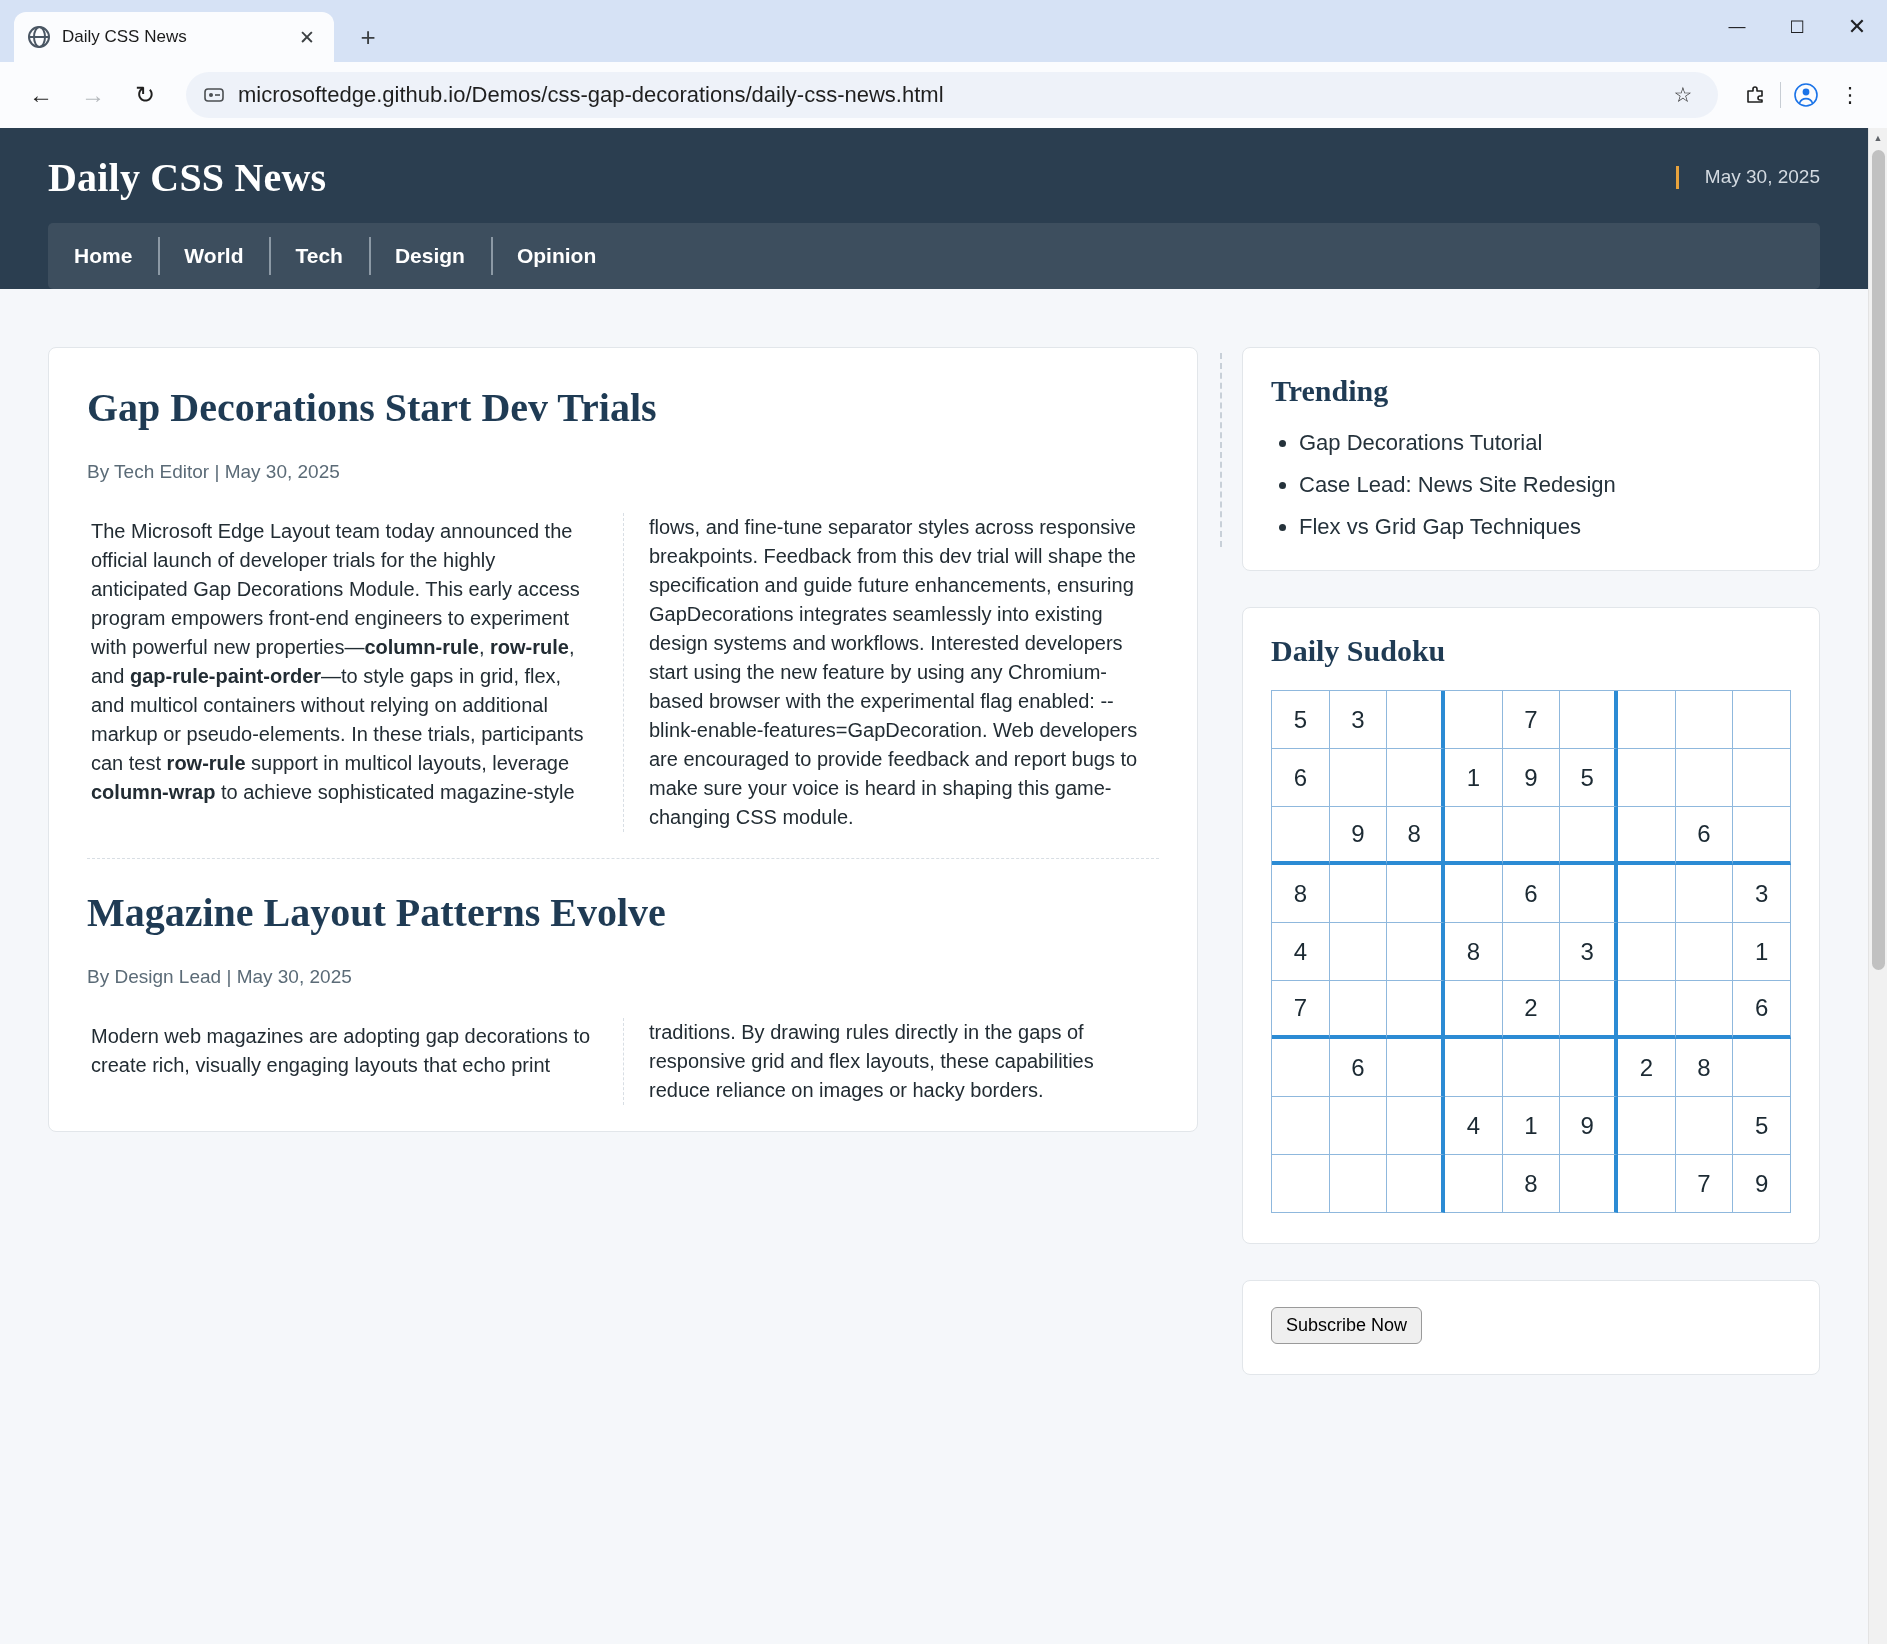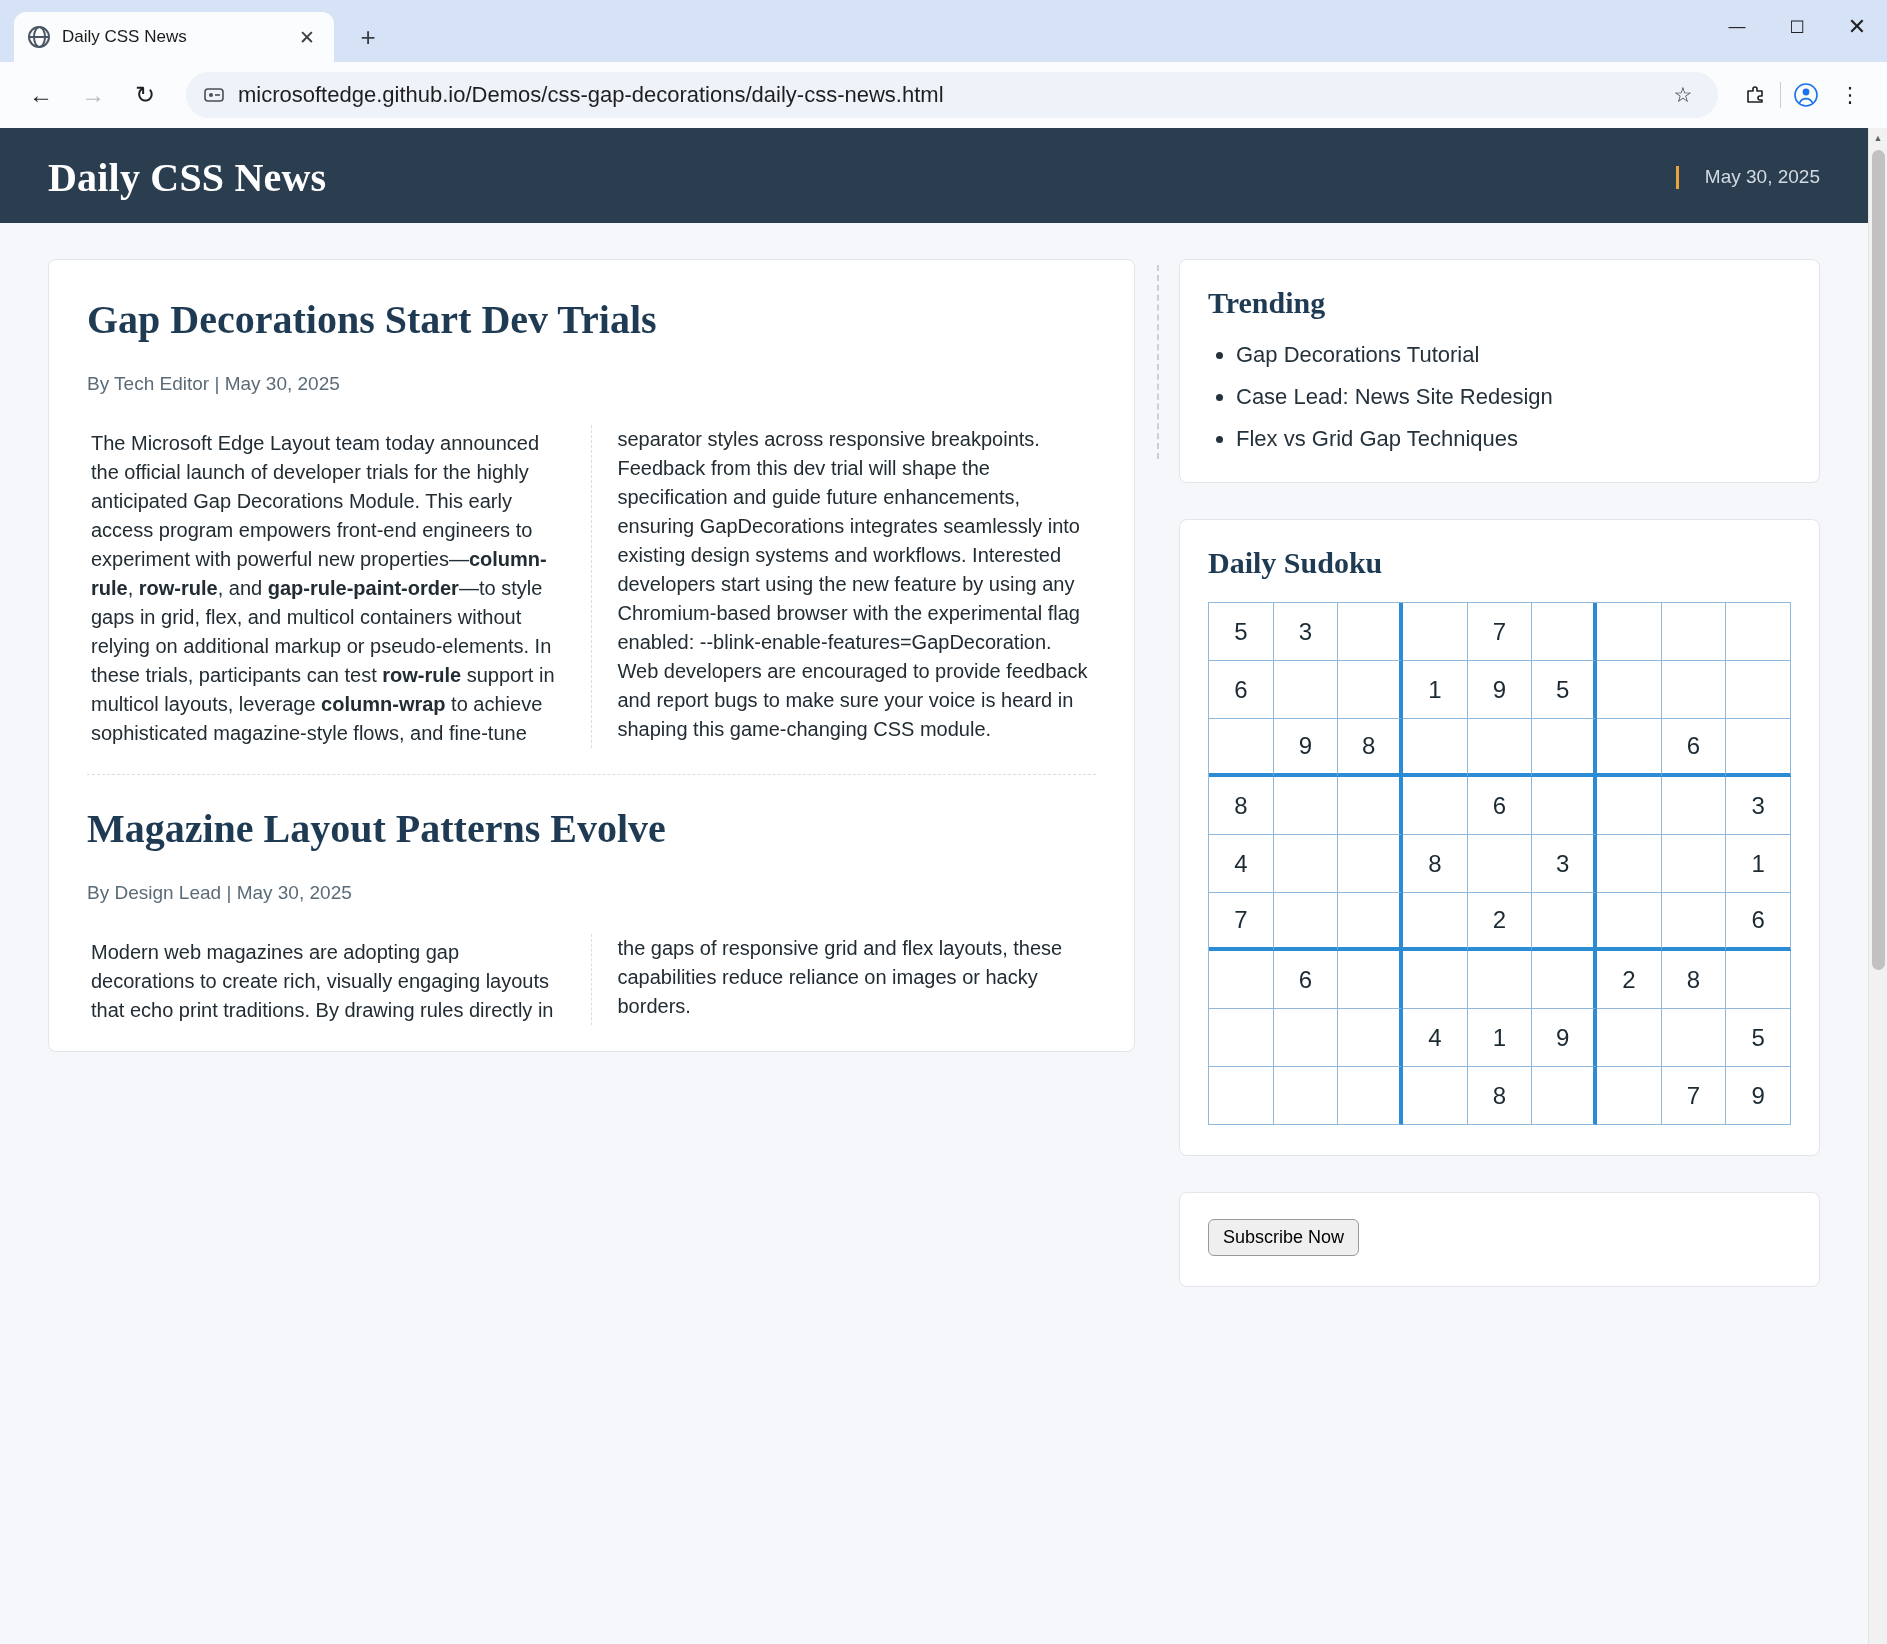--- a/index.html
+++ b/index.html
@@ -155,21 +155,21 @@
   }
   .main-col {
     flex: 1; background: #ffffff; border: 1px solid #e2e6ea;
     border-radius: 8px; padding: 36px 38px 0 38px; margin-right: 0;
   }
   .col-gap { width: 44px; flex: none; position: relative; }
   .col-gap::before {
     content: ""; position: absolute; left: 50%; top: 6px; bottom: -200px;
     border-left: 2px dashed #c8d0d8;
   }
-  .side-col { width: 641px; flex: none; display: flex; flex-direction: column; gap: 36px;}
+  .side-col { width: 578px; flex: none; display: flex; flex-direction: column; gap: 36px;}
 
   .article { padding-bottom: 26px; }
   .article + .article { border-top: 1px dashed #d8dee4; padding-top: 30px; }
   .article h2 {
     font-family: "Liberation Serif", serif;
     font-size: 40px; color: #1f3b54; margin: 0 0 30px 0; font-weight: 700;
   }
   .byline { font-size: 19px; color: #5b6b77; margin-bottom: 30px; }
   .body-cols {
     column-count: 2; column-gap: 44px;
@@ -267,20 +267,27 @@
   </div>
 
   <div class="viewport">
     <div class="page">
 
       <div class="site-header">
         <div class="masthead">
           <div class="logo">Daily CSS News</div>
           <div class="masthead-date">May 30, 2025</div>
         </div>
+        <div class="nav">
+          <div class="nav-item">Home</div>
+          <div class="nav-item">World</div>
+          <div class="nav-item">Tech</div>
+          <div class="nav-item">Design</div>
+          <div class="nav-item">Opinion</div>
+        </div>
       </div>
 
       <div class="content">
 
         <div class="main-col">
 
           <div class="article">
             <h2>Gap Decorations Start Dev Trials</h2>
             <div class="byline">By Tech Editor  |  May 30, 2025</div>
             <div class="body-cols">

